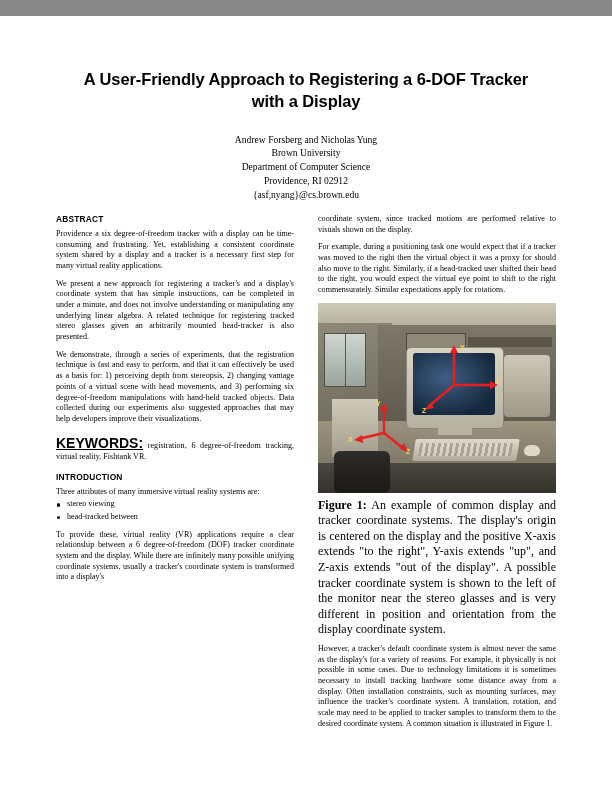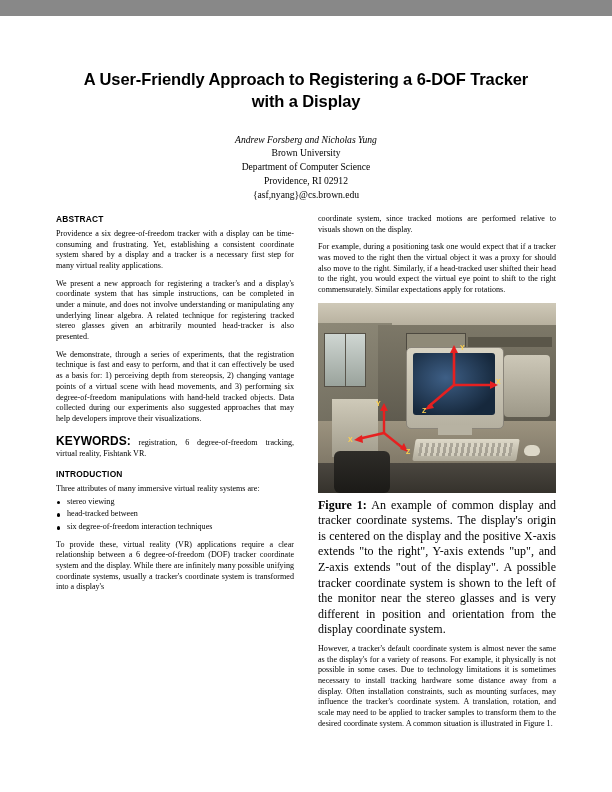--- a/index.html
+++ b/index.html
@@ -33,21 +33,20 @@
     margin: 0 18px;
     letter-spacing: -0.1px;
   }
   .authors {
     text-align: center;
     margin-top: 20px;
     font-size: 9.6px;
     line-height: 1.45;
   }
   .authors .names {
-    font-style: italic;
   }
   .cols {
     position: absolute;
     top: 146px;
     left: 0;
     width: 500px;
     height: 520px;
   }
   .col {
     position: absolute;
@@ -69,21 +68,22 @@
   p {
     margin: 0 0 7px 0;
     text-align: justify;
   }
   p.nogap { margin-bottom: 0; }
   .kw {
     margin: 9px 0 9px 0;
   }
   .kw b {
     font-family: "Liberation Sans", sans-serif;
-    font-size: 12px;
+    font-size: 14px;
+    text-decoration: underline;
   }
   ul.bullets {
     list-style: none;
     margin: 2px 0 7px 0;
     padding: 0;
   }
   ul.bullets li {
     position: relative;
     padding-left: 11px;
     margin-bottom: 2px;
@@ -235,21 +235,20 @@
 
         <div class="kw">
           <b>KEYWORDS:</b><span> registration, 6 degree-of-freedom tracking, virtual reality, Fishtank VR.</span>
         </div>
 
         <div class="sec-head">INTRODUCTION</div>
         <p class="nogap">Three attributes of many immersive virtual reality systems are:</p>
         <ul class="bullets">
           <li>stereo viewing</li>
           <li>head-tracked between</li>
-          <li>six degree-of-freedom interaction techniques</li>
         </ul>
         <p>To provide these, virtual reality (VR) applications require a clear relationship between a 6 degree-of-freedom (DOF) tracker coordinate system and the display. While there are infinitely many possible unifying coordinate systems, usually a tracker's coordinate system is transformed into a display's</p>
       </div>
 
       <div class="col right">
         <p>coordinate system, since tracked motions are performed relative to visuals shown on the display.</p>
         <p>For example, during a positioning task one would expect that if a tracker was moved to the right then the virtual object it was a proxy for should also move to the right. Similarly, if a head-tracked user shifted their head to the right, you would expect the virtual eye point to shift to the right commensurately. Similar expectations apply for rotations.</p>
 
         <div class="figure">
           <div class="fig-img">

